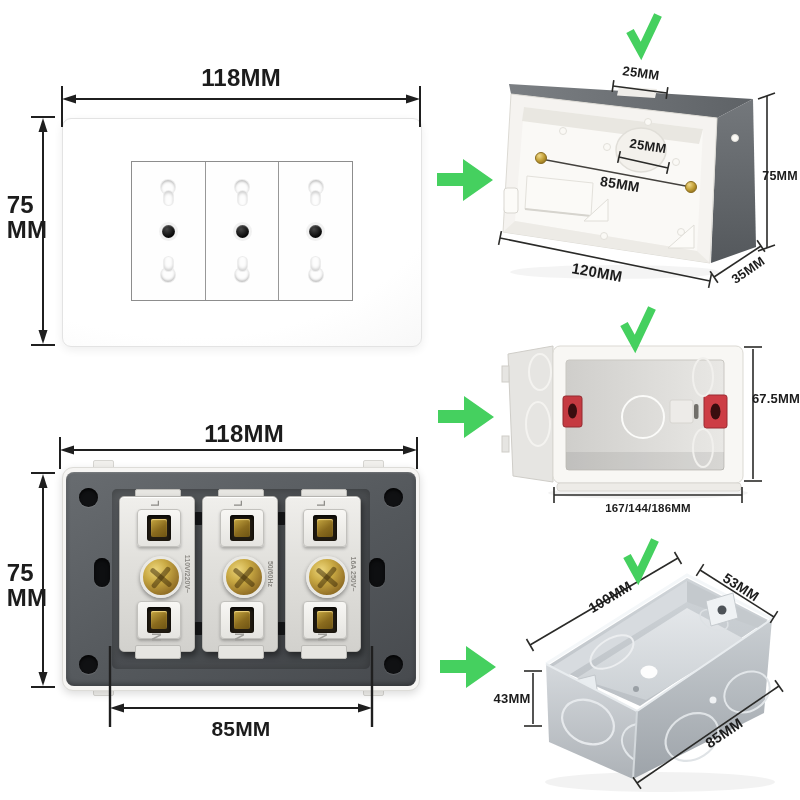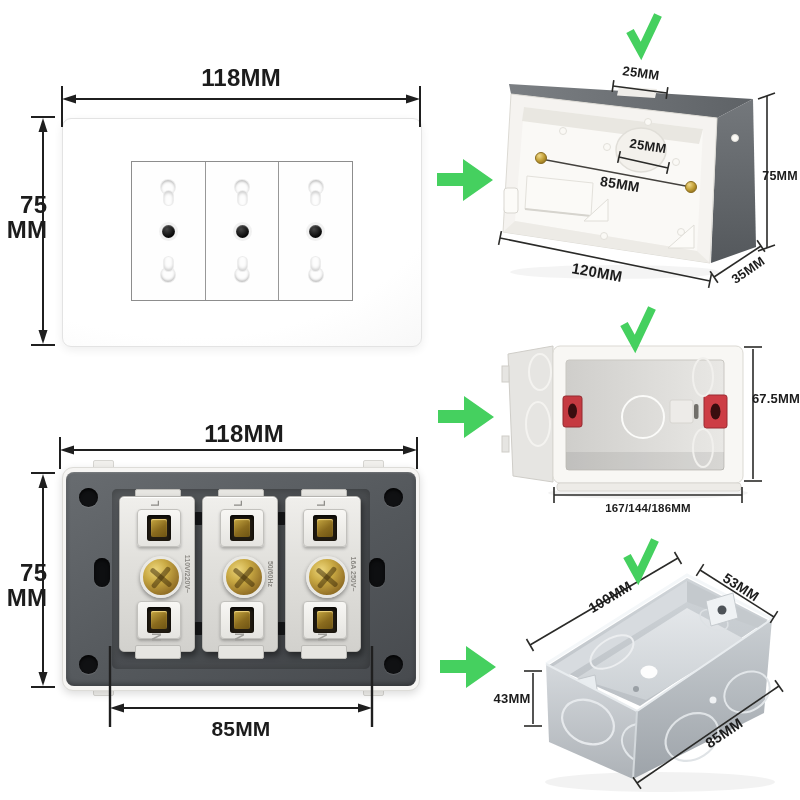--- a/index.html
+++ b/index.html
@@ -6,21 +6,21 @@
   .canvas{position:relative;width:800px;height:800px;background:#ffffff;overflow:hidden;
           font-family:"Liberation Sans",sans-serif;}
   
   .overlay{position:absolute;left:0;top:0;z-index:5;pointer-events:none;}
   .ink line{stroke:#1f1f1f;stroke-width:2;}
   .ink polygon{fill:#1f1f1f;stroke:none;}
   .ink2 line{stroke:#2a2a28;stroke-width:1.6;}
   
   .lbl{position:absolute;z-index:6;font-weight:700;color:#1c1c1c;white-space:nowrap;
        transform:translate(-50%,-50%);letter-spacing:.2px;}
-  .lbl2{line-height:25px;text-align:right;}
+  .lbl2{line-height:25px;text-align:left;}
   
   .front-plate{position:absolute;left:62px;top:118px;width:358px;height:227px;z-index:1;
     background:radial-gradient(130% 130% at 35% 25%,#ffffff 55%,#f0f0f0 100%);
     border:1px solid #e3e3e3;border-radius:9px;
     box-shadow:0 3px 10px rgba(0,0,0,.07), inset 0 1px 0 #fff;}
   .socket-frame{position:absolute;left:68px;top:42px;width:220px;height:138px;
     border:1.5px solid #8d8d8d;display:flex;background:#fefefe;}
   .socket-cell{flex:1;position:relative;border-right:1px solid #989898;}
   .socket-cell:last-child{border-right:none;}
   .keyhole{position:absolute;width:16px;height:26px;left:50%;margin-left:-8px;}

